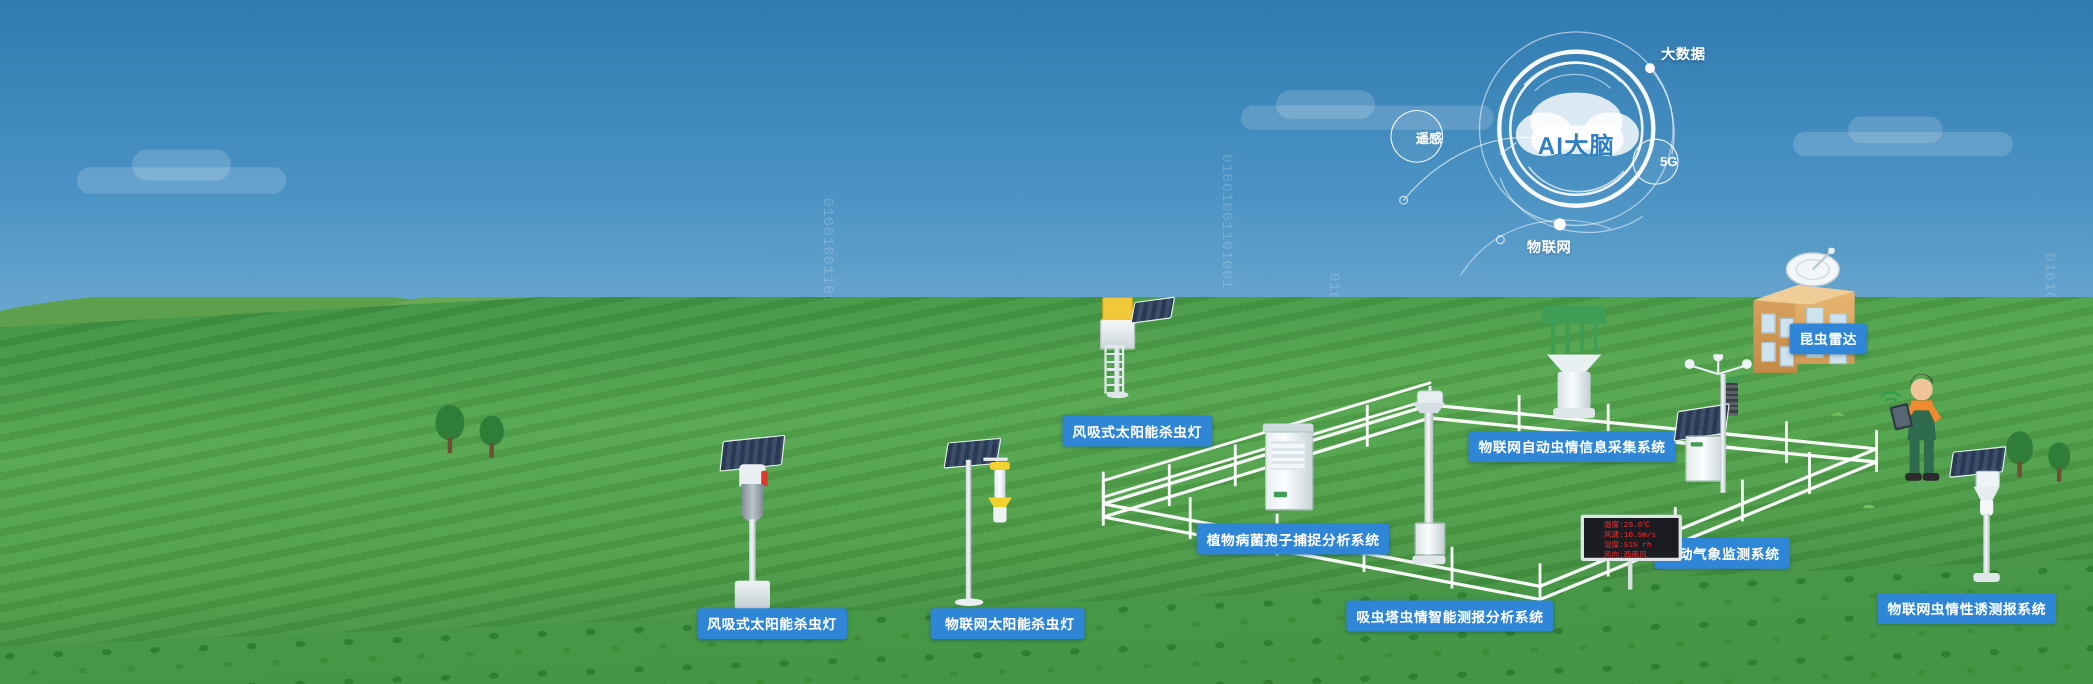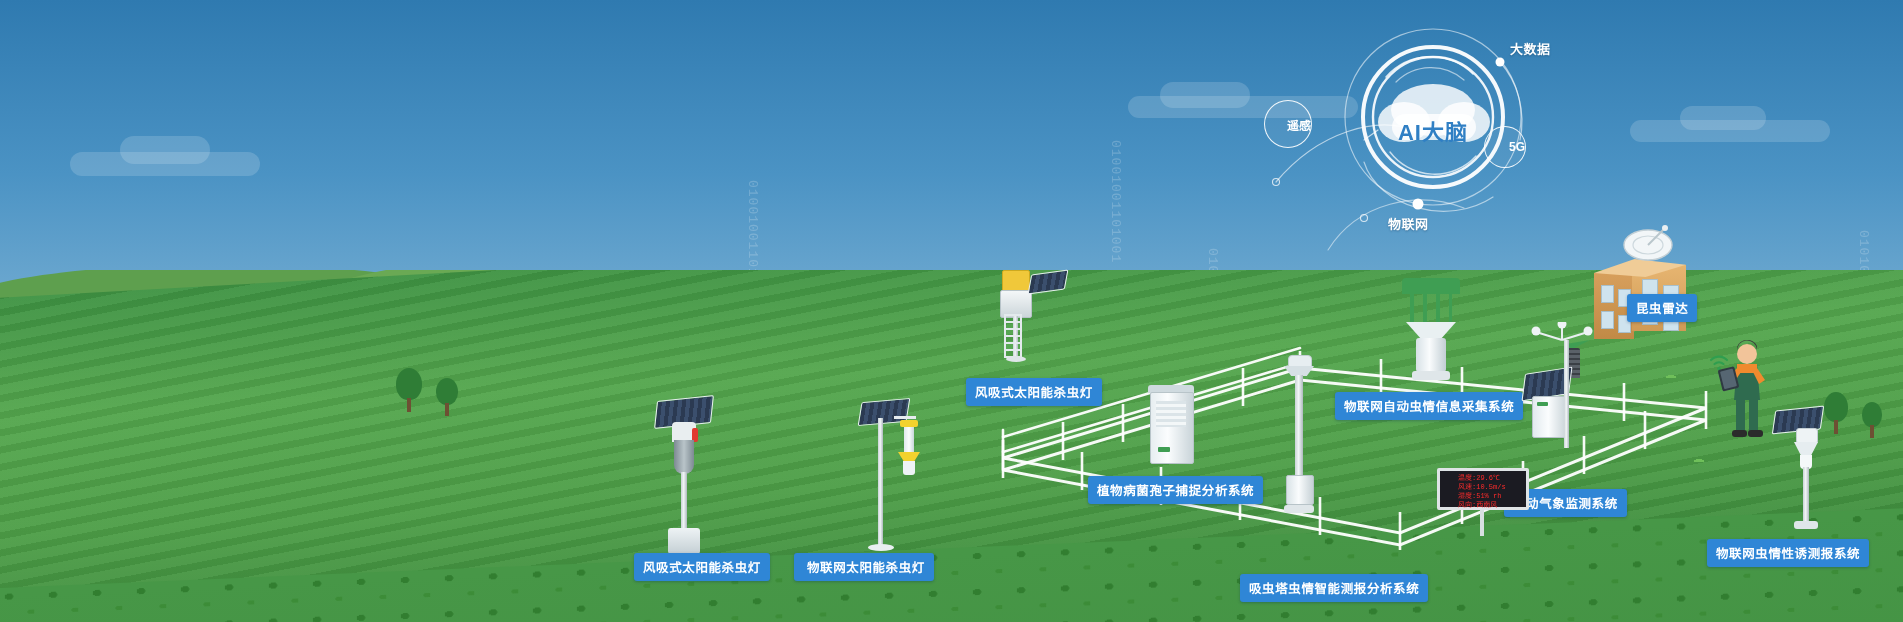--- a/index.html
+++ b/index.html
@@ -278,21 +278,21 @@
   <div class="device" style="left:860px;top:400px;width:64px;height:156px;">
     <div class="panel" style="left:0px;top:0px;width:46px;height:22px;transform:skewX(-14deg) rotate(-5deg);"></div>
     <div style="position:absolute;left:34px;top:16px;width:22px;height:3px;background:#e6ecef;"></div>
     <div style="position:absolute;left:40px;top:20px;width:18px;height:7px;background:#f2d22e;border-radius:2px;"></div>
     <div style="position:absolute;left:44px;top:27px;width:10px;height:26px;background:linear-gradient(90deg,#dfe8ec,#fbfdfd,#c9d5da);"></div>
     <div style="position:absolute;left:38px;top:52px;width:22px;height:10px;background:#f2d22e;clip-path:polygon(0 0,100% 0,72% 100%,28% 100%);"></div>
     <div style="position:absolute;left:43px;top:61px;width:12px;height:14px;background:#eef3f5;border-radius:0 0 3px 3px;"></div>
     <div class="pole" style="left:18px;top:18px;width:5px;height:130px;"></div>
     <div class="base" style="left:8px;top:144px;width:26px;height:7px;border-radius:50%;background:#e9eff1;"></div>
   </div>
-  <div class="chip" style="left:794px;top:553px;padding-left:13px;">物联网太阳能杀虫灯</div>
+  <div class="chip" style="left:846px;top:553px;padding-left:13px;">物联网太阳能杀虫灯</div>
 
   <div class="device" style="left:994px;top:268px;width:80px;height:96px;">
     <div style="position:absolute;left:8px;top:2px;width:26px;height:22px;background:#f0c83a;border:1px solid #cda91f;border-radius:2px;"></div>
     <div style="position:absolute;left:6px;top:22px;width:30px;height:26px;background:linear-gradient(180deg,#f4f7f8,#ccd6da);border:1px solid #b7c3c8;border-radius:2px;"></div>
     <div class="panel" style="left:36px;top:4px;width:34px;height:18px;transform:skewX(-18deg) rotate(-8deg);"></div>
     <div class="pole" style="left:19px;top:46px;width:5px;height:44px;"></div>
     <div style="position:absolute;left:10px;top:46px;width:14px;height:44px;
         background:repeating-linear-gradient(180deg,#e3eaed 0 2px,transparent 2px 7px);border-left:2px solid #e3eaed;border-right:2px solid #e3eaed;"></div>
     <div class="base" style="left:12px;top:88px;width:20px;height:6px;border-radius:50%;"></div>
   </div>
@@ -370,21 +370,21 @@
   </div>
 
   <div class="device" style="left:1278px;top:355px;width:44px;height:175px;">
     <div style="position:absolute;left:10px;top:0;width:22px;height:12px;background:#e7eef1;border-radius:4px 4px 0 0;border:1px solid #c3ced3;"></div>
     <div style="position:absolute;left:6px;top:11px;width:30px;height:10px;background:#d6e0e4;clip-path:polygon(0 0,100% 0,76% 100%,24% 100%);"></div>
     <div class="pole" style="left:17px;top:20px;width:8px;height:130px;"></div>
     <div style="position:absolute;left:8px;top:120px;width:26px;height:28px;
          background:linear-gradient(90deg,#d9e3e7,#fafcfd 45%,#c6d1d6);border:1px solid #b7c3c8;border-radius:2px;"></div>
     <div class="base" style="left:6px;top:150px;width:30px;height:8px;border-radius:3px;"></div>
   </div>
-  <div class="chip" style="left:1224px;top:574px;margin-left:16px;">吸虫塔虫情智能测报分析系统</div>
+  <div class="chip" style="left:1224px;top:546px;">吸虫塔虫情智能测报分析系统</div>
 
   <div class="device" style="left:1772px;top:408px;width:70px;height:126px;">
     <div class="panel" style="left:2px;top:0;width:46px;height:22px;transform:skewX(-14deg) rotate(-6deg);"></div>
     <div style="position:absolute;left:24px;top:20px;width:20px;height:14px;background:#eef3f5;border-radius:3px;border:1px solid #c3ced3;"></div>
     <div style="position:absolute;left:22px;top:34px;width:24px;height:14px;background:#e6edf0;clip-path:polygon(0 0,100% 0,70% 100%,30% 100%);"></div>
     <div style="position:absolute;left:28px;top:47px;width:12px;height:14px;background:#f4f8f9;border-radius:0 0 4px 4px;"></div>
     <div class="pole" style="left:31px;top:59px;width:6px;height:56px;"></div>
     <div class="base" style="left:22px;top:113px;width:24px;height:8px;border-radius:3px;"></div>
   </div>
   <div class="chip" style="left:1707px;top:539px;">物联网虫情性诱测报系统</div>

